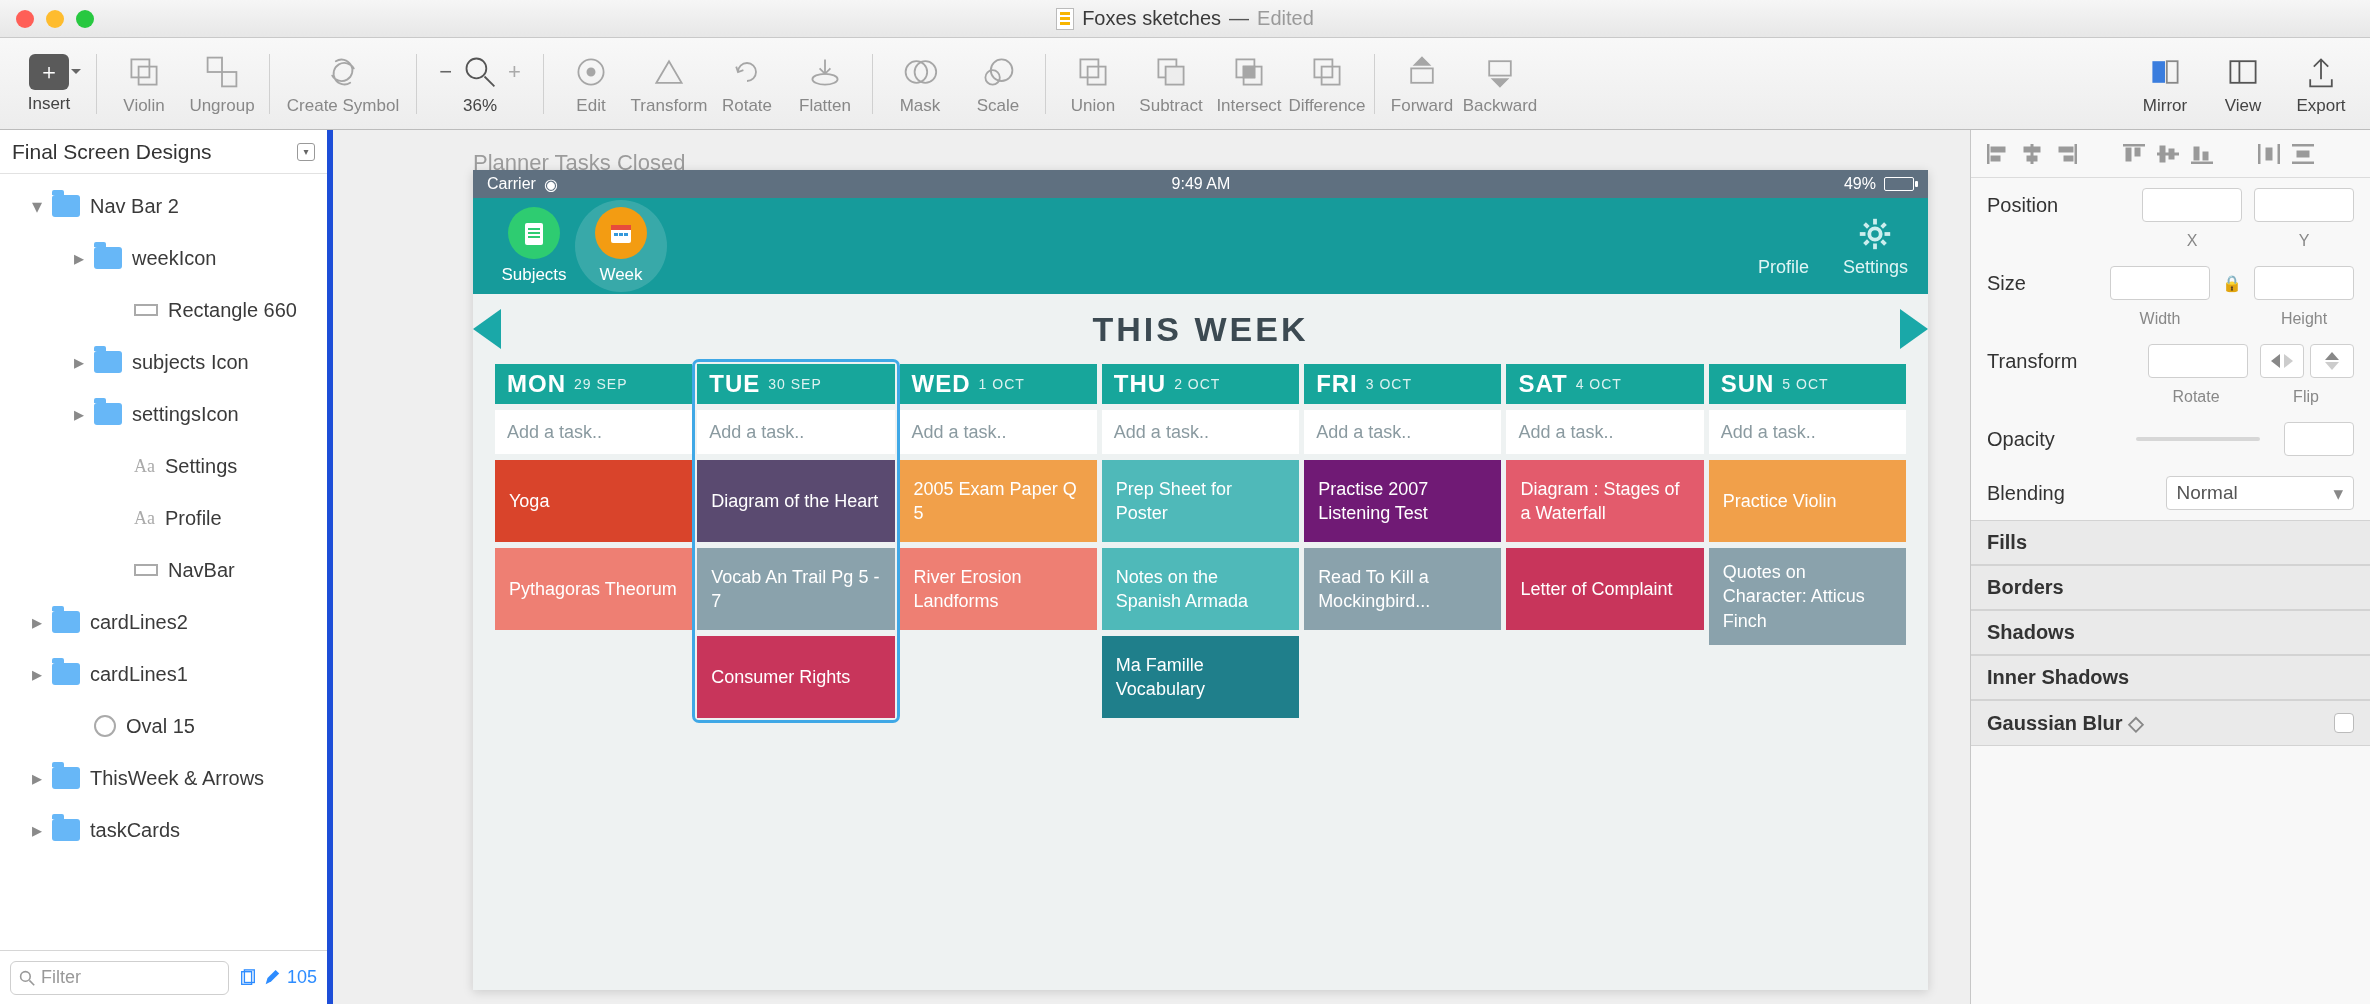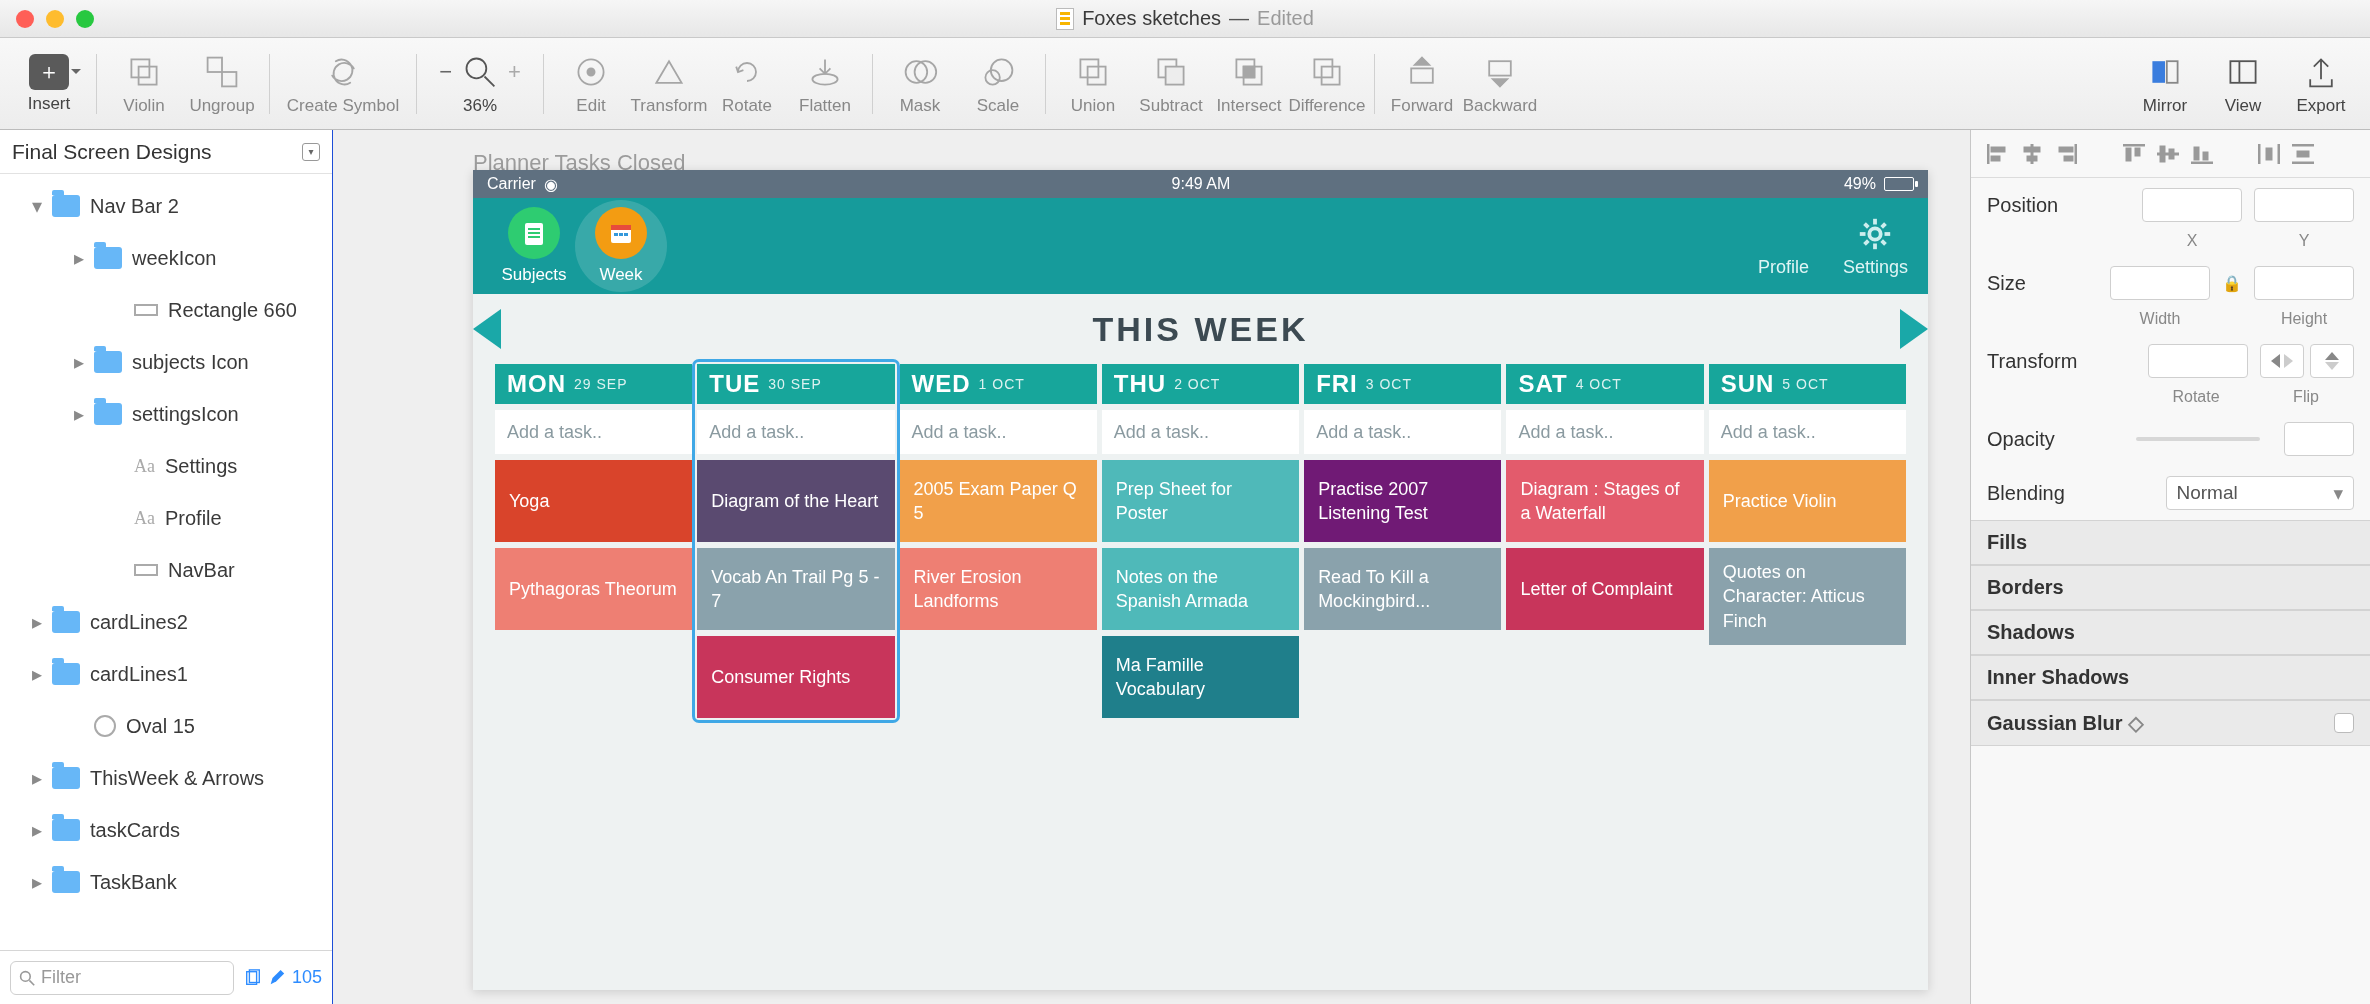--- a/index.html
+++ b/index.html
@@ -25,21 +25,21 @@
 .titem.active .ticon svg { stroke: #555; }
 .titem.active .ticon.filled svg { fill: #555; stroke: #555; }
 .insert-btn { width: 40px; height: 36px; background: #5a5a5a; border-radius: 6px; display: flex; align-items: center; justify-content: center; color: #fff; font-size: 22px; position: relative; margin-bottom: 4px; }
 .insert-btn::after { content: ""; position: absolute; right: -12px; top: 15px; border: 5px solid transparent; border-top-color: #666; }
 .zoom-pct { font-size: 17px; color: #444; }
 .sep { width: 1px; height: 60px; background: #d0d0d0; margin: 0 8px; }
 .tspacer { flex: 1; }
 
 
 .mainrow { display: flex; height: 874px; }
-.sidebar-left { width: 333px; background: #fff; border-right: 1px solid #1d4ed8; display: flex; flex-direction: column; }
+.sidebar-left { width: 333px; background: #fff; border-right: 6px solid #1d4ed8; display: flex; flex-direction: column; }
 .sb-header { height: 44px; display: flex; align-items: center; padding: 0 12px; font-size: 21px; color: #333; justify-content: space-between; border-bottom: 1px solid #e2e2e2; }
 .sb-dd { width: 18px; height: 18px; border: 1px solid #999; border-radius: 3px; display: flex; align-items: center; justify-content: center; font-size: 10px; color: #666; }
 .tree { flex: 1; overflow: auto; padding-top: 6px; font-size: 20px; color: #3a3a3a; }
 .trow { display: flex; align-items: center; height: 52px; padding-left: 8px; cursor: pointer; }
 .ind1 { padding-left: 30px; } .ind2 { padding-left: 72px; } .ind3 { padding-left: 112px; }
 .disc { width: 14px; height: 14px; margin-right: 8px; display: flex; align-items: center; justify-content: center; color: #8a8a8a; }
 .disc.open::before { content: "▾"; } .disc.closed::before { content: "▸"; }
 .disc.blank { visibility: hidden; }
 .folder { width: 28px; height: 22px; background: #67b7f7; border-radius: 3px; margin-right: 10px; position: relative; }
 .folder::before { content:""; position:absolute; top:-5px; left:0; width:12px; height:5px; background:#67b7f7; border-radius:2px 2px 0 0; }
@@ -379,25 +379,20 @@
       <div class="trow ind1">
           <span class="disc closed"></span>
           <span class="folder"></span>
           <span>ThisWeek &amp; Arrows</span>
         </div>
       <div class="trow ind1">
           <span class="disc closed"></span>
           <span class="folder"></span>
           <span>taskCards</span>
         </div>
-      <div class="trow ind1">
-          <span class="disc closed"></span>
-          <span class="folder"></span>
-          <span>TaskBank</span>
-        </div>
     </div>
     <div class="sb-footer">
       <div class="search">
         <svg width="16" height="16" viewBox="0 0 20 20">
             <circle cx="8" cy="8" r="6" fill="none" stroke="#999" stroke-width="2"></circle>
             <line x1="13" y1="13" x2="19" y2="19" stroke="#999" stroke-width="2"></line>
           </svg>
         <span>Filter</span>
       </div>
       <div class="sb-meta">

